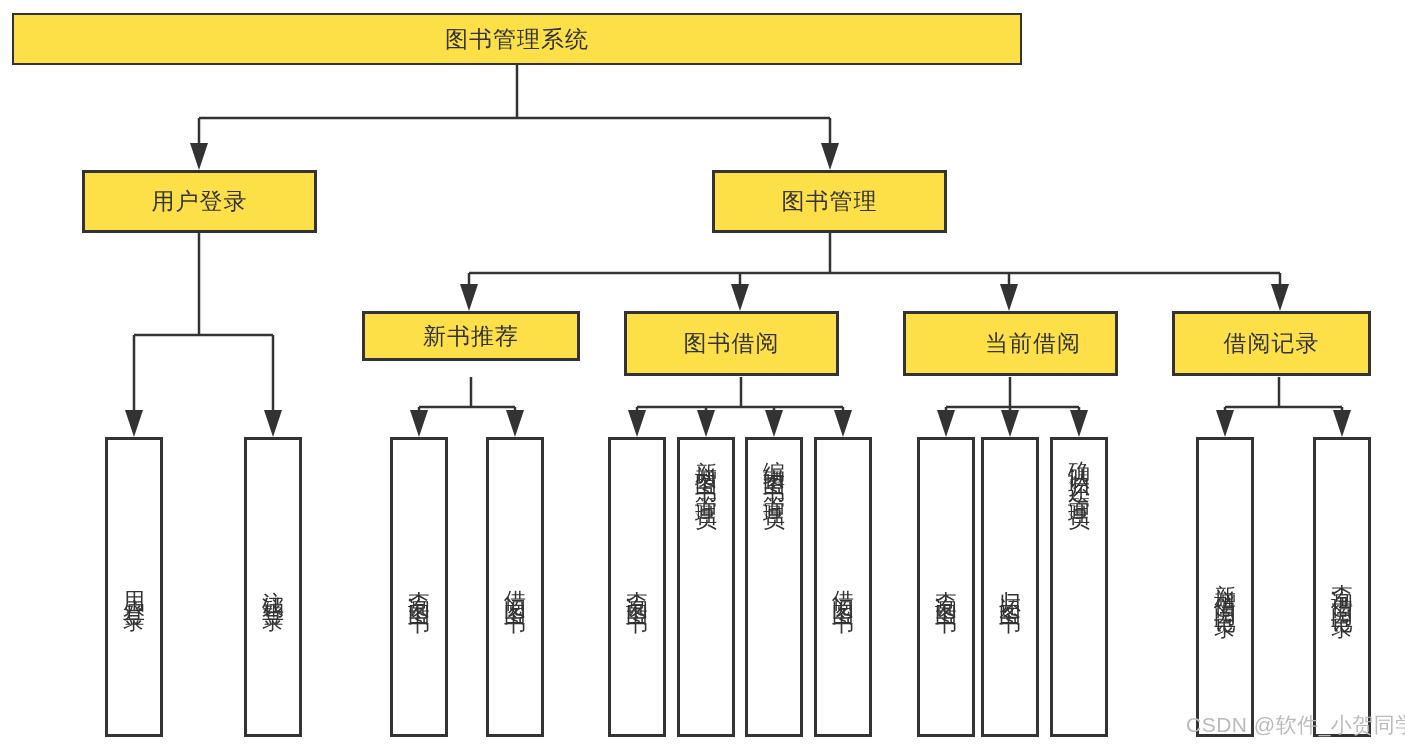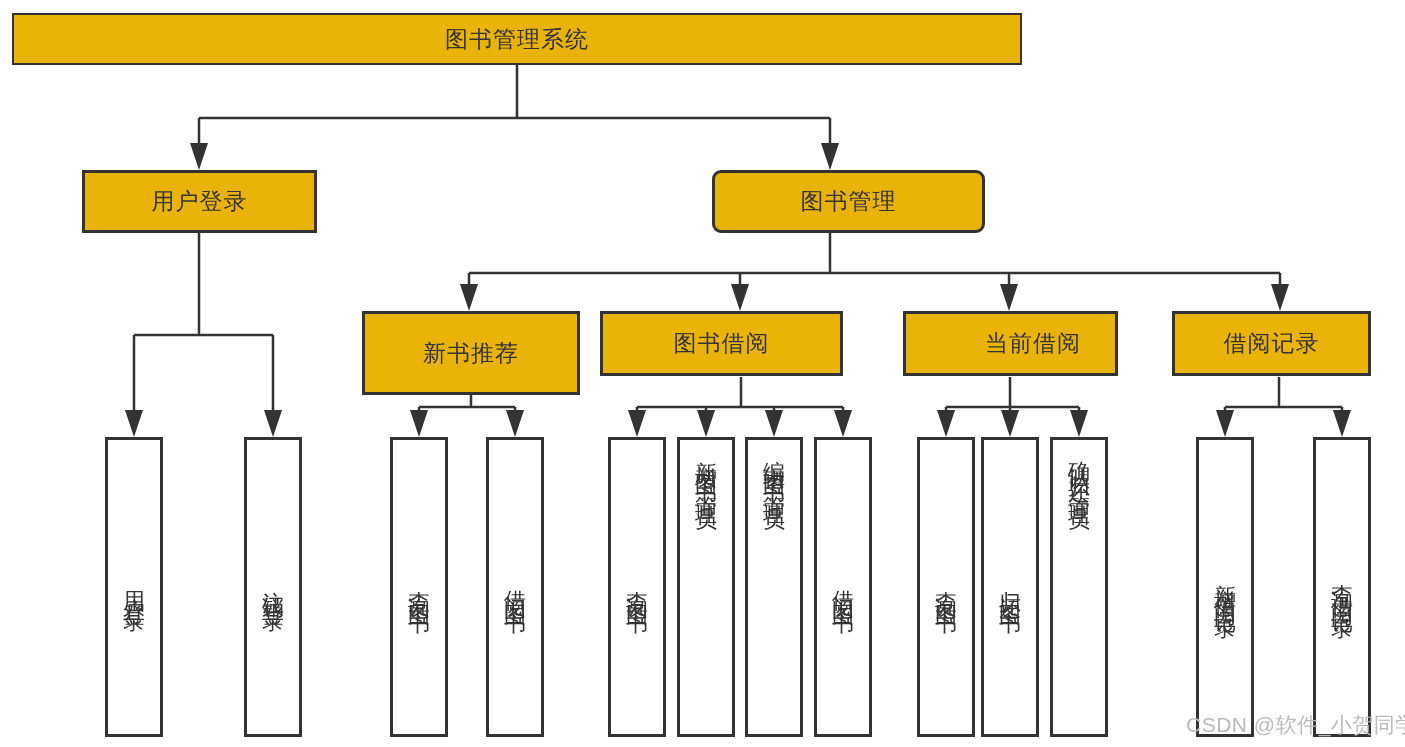--- a/index.html
+++ b/index.html
@@ -23,21 +23,21 @@
   }
   svg.wires {
     position: absolute;
     left: 0; top: 0;
     z-index: 0;
   }
   .node {
     position: absolute;
     box-sizing: border-box;
     border: 3px solid #333333;
-    background: #eab308;
+    background: #fde047;
     display: flex;
     align-items: center;
     justify-content: center;
     font-size: 23px;
     letter-spacing: 1px;
     z-index: 1;
     white-space: nowrap;
   }
   .node.root {
     border-width: 2px;
@@ -123,24 +123,24 @@
       <polygon points="1001,410 1019,410 1010,437"></polygon>
       <polygon points="1070,410 1088,410 1079,437"></polygon>
       <polygon points="1216,410 1234,410 1225,437"></polygon>
       <polygon points="1333,410 1351,410 1342,437"></polygon>
     </g>
   </svg>
 
   <div class="node root" style="left:12px; top:13px; width:1010px; height:52px;">图书管理系统</div>
 
   <div class="node" style="left:82px; top:170px; width:235px; height:63px;">用户登录</div>
-  <div class="node" style="left:712px; top:170px; width:273px; height:63px;border-radius:9px;">图书管理</div>
+  <div class="node" style="left:712px; top:170px; width:235px; height:63px;">图书管理</div>
 
-  <div class="node" style="left:362px; top:311px; width:218px; height:84px;">新书推荐</div>
-  <div class="node" style="left:600px; top:311px; width:243px; height:65px;">图书借阅</div>
+  <div class="node" style="left:362px; top:311px; width:218px; height:50px;">新书推荐</div>
+  <div class="node" style="left:624px; top:311px; width:215px; height:65px;">图书借阅</div>
   <div class="node" style="left:903px; top:311px; width:215px; height:65px;padding-left:45px;">当前借阅</div>
   <div class="node" style="left:1172px; top:311px; width:199px; height:65px;">借阅记录</div>
 
   <div class="leaf" style="left:105px;">
     <span>用户登录</span>
   </div>
   <div class="leaf" style="left:244px;">
     <span>注销登录</span>
   </div>
 

